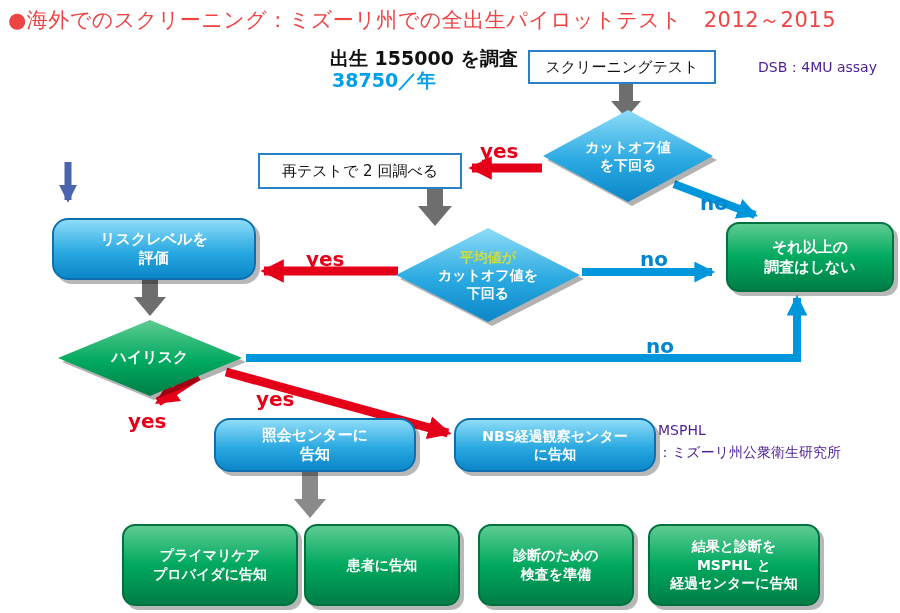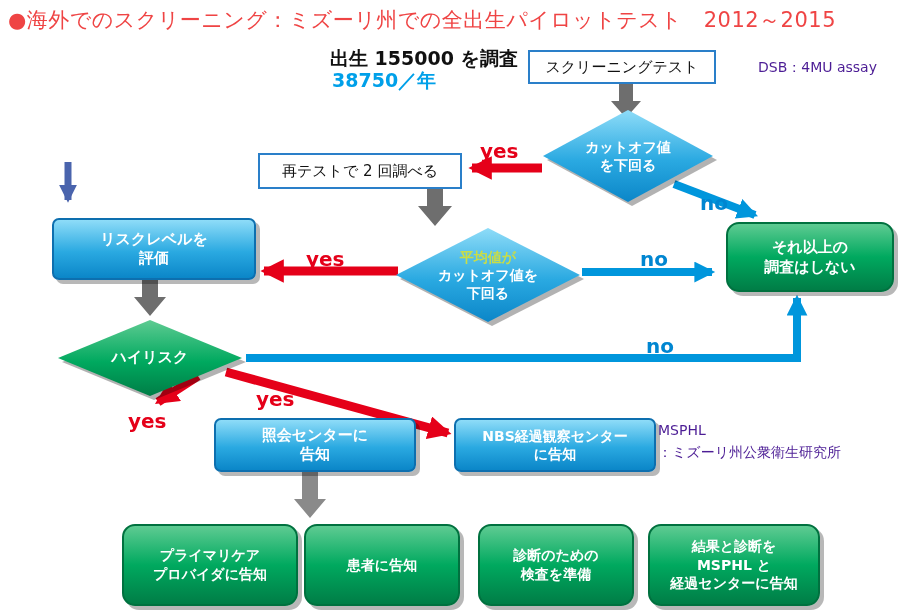--- a/index.html
+++ b/index.html
@@ -10,21 +10,21 @@
   .title { font-size:21px; font-weight:normal; color:#ef4444; letter-spacing:.5px; }
   .note  { font-size:14px; color:#4c1d95; line-height:1.55; }
 
   .whitebox {
     background:#fff; border:2px solid var(--white_box_border,#2a7fc9);
     display:flex; align-items:center; justify-content:center;
     font-size:15px; color:#111; text-align:left;
   }
   .bluebox {
     background:linear-gradient(to bottom, var(--blue_top,#8edcf8) 0%, var(--blue_mid,#2aa9e1) 55%, var(--blue_bottom,#0b86c8) 100%);
-    border:2px solid var(--blue_border,#0d6faf); border-radius:7px;
+    border:2px solid var(--blue_border,#0d6faf); border-radius:16px;
     box-shadow:4px 4px 0 rgba(0,0,0,.28);
     display:flex; align-items:center; justify-content:center;
     color:#fff; font-weight:bold; text-align:center; line-height:1.3;
   }
   .greenbox {
     background:linear-gradient(to bottom, var(--green_top,#5ecb92) 0%, var(--green_mid,#00a95f) 50%, var(--green_bottom,#007d46) 100%);
     border:2px solid var(--green_border,#00713f); border-radius:13px;
     box-shadow:4px 4px 0 rgba(0,0,0,.28);
     display:flex; align-items:center; justify-content:center;
     color:#fff; font-weight:bold; text-align:center; line-height:1.35; font-size:14px;

